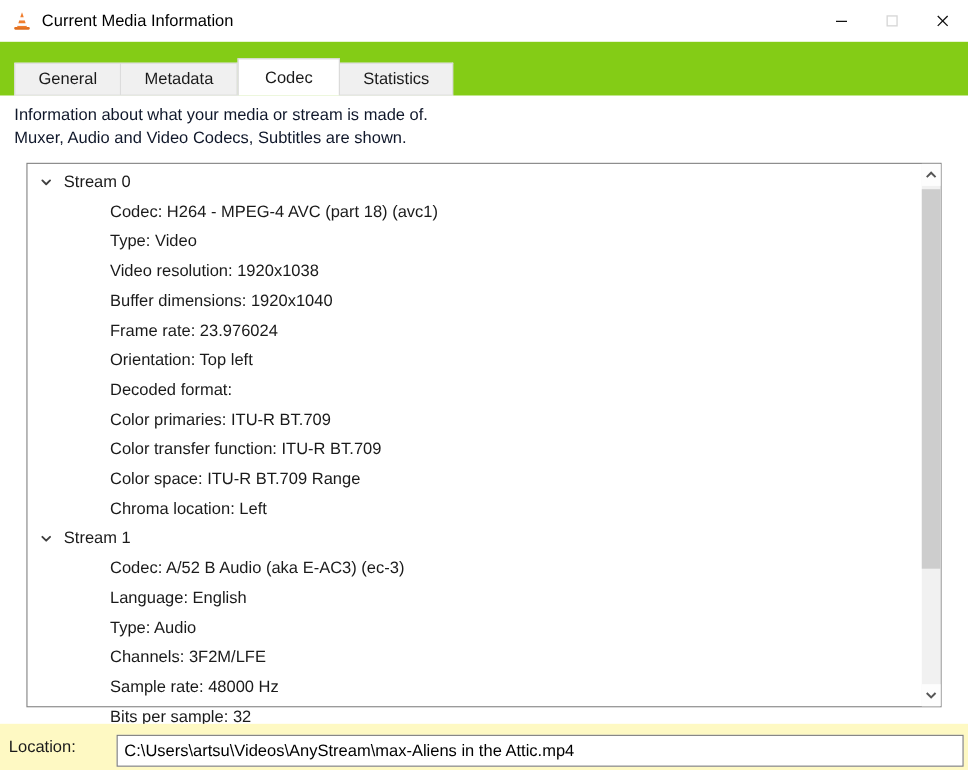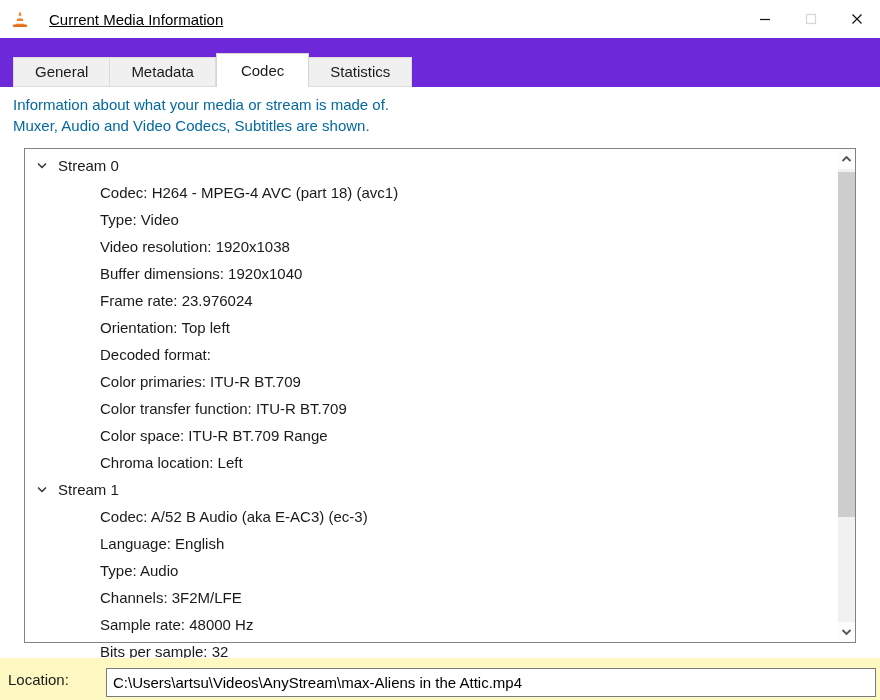--- a/index.html
+++ b/index.html
@@ -2,35 +2,35 @@
 <html><head>
 <meta charset="utf-8">
 <style>
   html,body{margin:0;padding:0;background:#fff;}
   .window{position:relative;width:880px;height:700px;background:#ffffff;overflow:hidden;
           font-family:"Liberation Sans",sans-serif;color:#1a1a1a;}
 
   
   .titlebar{position:absolute;top:0;left:0;right:0;height:38px;background:#ffffff;display:flex;align-items:center;}
   .appicon{margin-left:10px;width:20px;height:20px;display:flex;align-items:center;justify-content:center;}
-  .title{margin-left:19px;font-size:15px;color:#000;text-decoration:underline;}
+  .title{margin-left:8px;font-size:15px;color:#000;}
   .controls{position:absolute;right:0;top:0;height:38px;display:flex;}
   .ctl{width:46px;height:38px;display:flex;align-items:center;justify-content:center;}
 
   
-  .tabstrip{position:absolute;top:38px;left:0;right:0;height:49px;background:#6d28d9;}
+  .tabstrip{position:absolute;top:38px;left:0;right:0;height:49px;background:#84cc16;}
   .tabs{position:absolute;left:13px;bottom:0;display:flex;align-items:flex-end;}
   .tab{box-sizing:border-box;height:30px;line-height:28px;padding:0 21px;background:#f0f0f0;
        border:1px solid #dcdcdc;border-left:none;font-size:15px;color:#1a1a1a;cursor:default;}
   .tab:first-child{border-left:1px solid #dcdcdc;}
   .tab.active{height:34px;line-height:33px;background:#ffffff;border:1px solid #d5d5d5;border-bottom:none;padding:0 24px;}
 
   
   .pane{position:absolute;top:87px;left:0;right:0;bottom:42px;background:#ffffff;}
-  .desc{margin:7px 0 0 13px;font-size:15px;line-height:21px;color:#0369a1;}
+  .desc{margin:7px 0 0 13px;font-size:15px;line-height:21px;color:#0f172a;}
 
   
   .treebox{position:absolute;left:24px;top:61px;width:832px;height:495px;box-sizing:border-box;
            border:1px solid #828282;background:#ffffff;}
   .treecontent{position:absolute;top:3px;left:0;right:17px;}
   .trow{height:27px;display:flex;align-items:center;font-size:15px;white-space:nowrap;}
   .trow .chev{margin-left:9px;width:16px;display:flex;justify-content:center;align-items:center;}
   .trow .tlabel{margin-left:8px;}
   .trow.child{padding-left:75px;}
 

